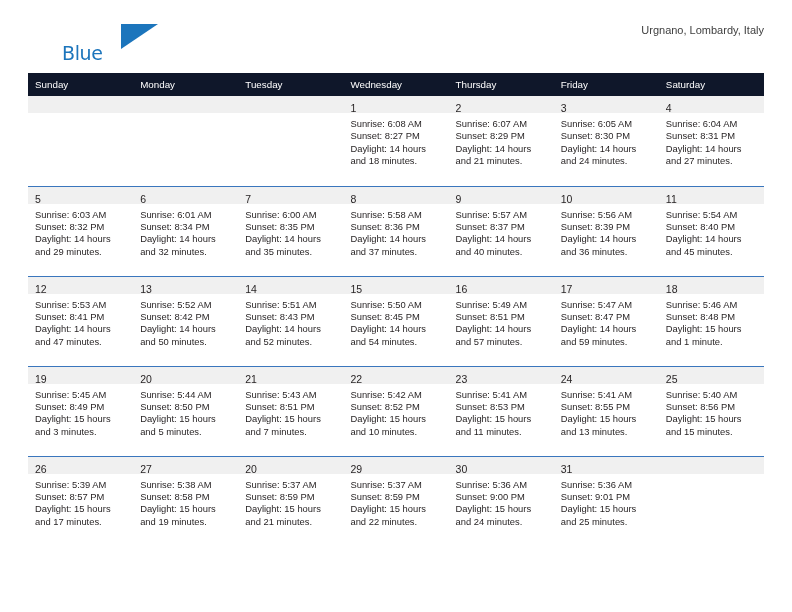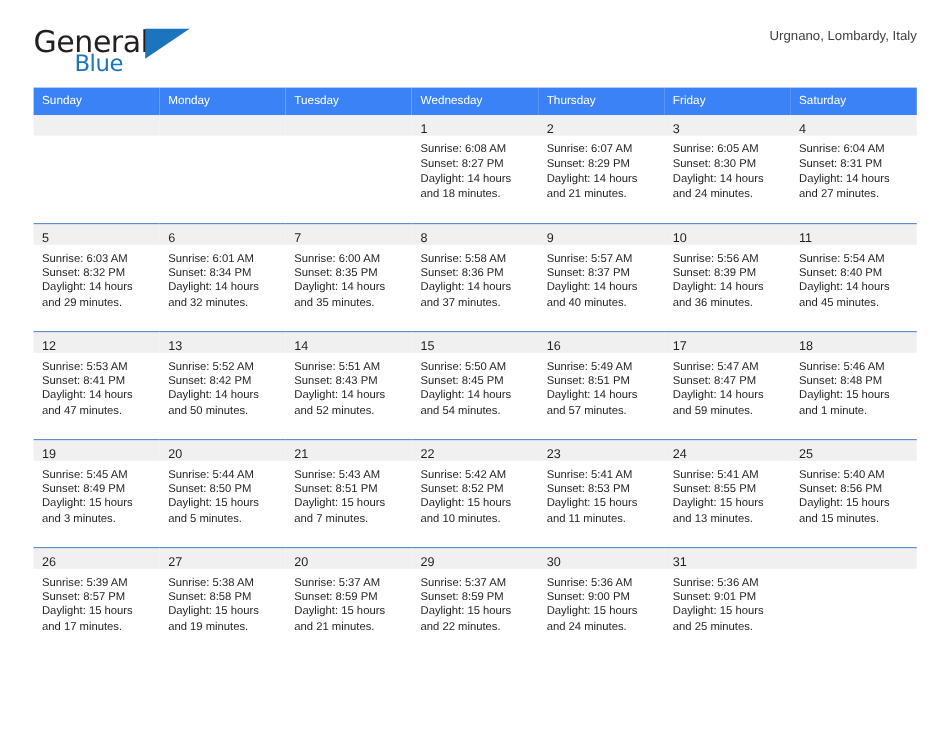--- a/index.html
+++ b/index.html
@@ -79,21 +79,21 @@
     color: #404040;
   }
 
   
   .calendar {
     width: 736px;
     border-collapse: collapse;
     table-layout: fixed;
   }
   .dow-row th {
-    background: #3b82f6;
+    background: #0f172a;
     color: #ffffff;
     font-size: 9.8px;
     font-weight: normal;
     text-align: left;
     padding: 6px 0 6px 7px;
     height: 20px;
     box-sizing: border-box;
   }
   .week-row td {
     vertical-align: top;
@@ -135,21 +135,20 @@
   }
 </style>
 </head>
 <body>
 
 <div class="page">
 
   <div class="header">
 
     <div class="brand">
-      <div class="brand-general">General</div>
       <div class="brand-flag"></div>
       <div class="brand-blue">Blue</div>
     </div>
 
     <div class="title-wrap">
       <div class="cal-subtitle">Urgnano, Lombardy, Italy</div>
     </div>
 
   </div>
 

